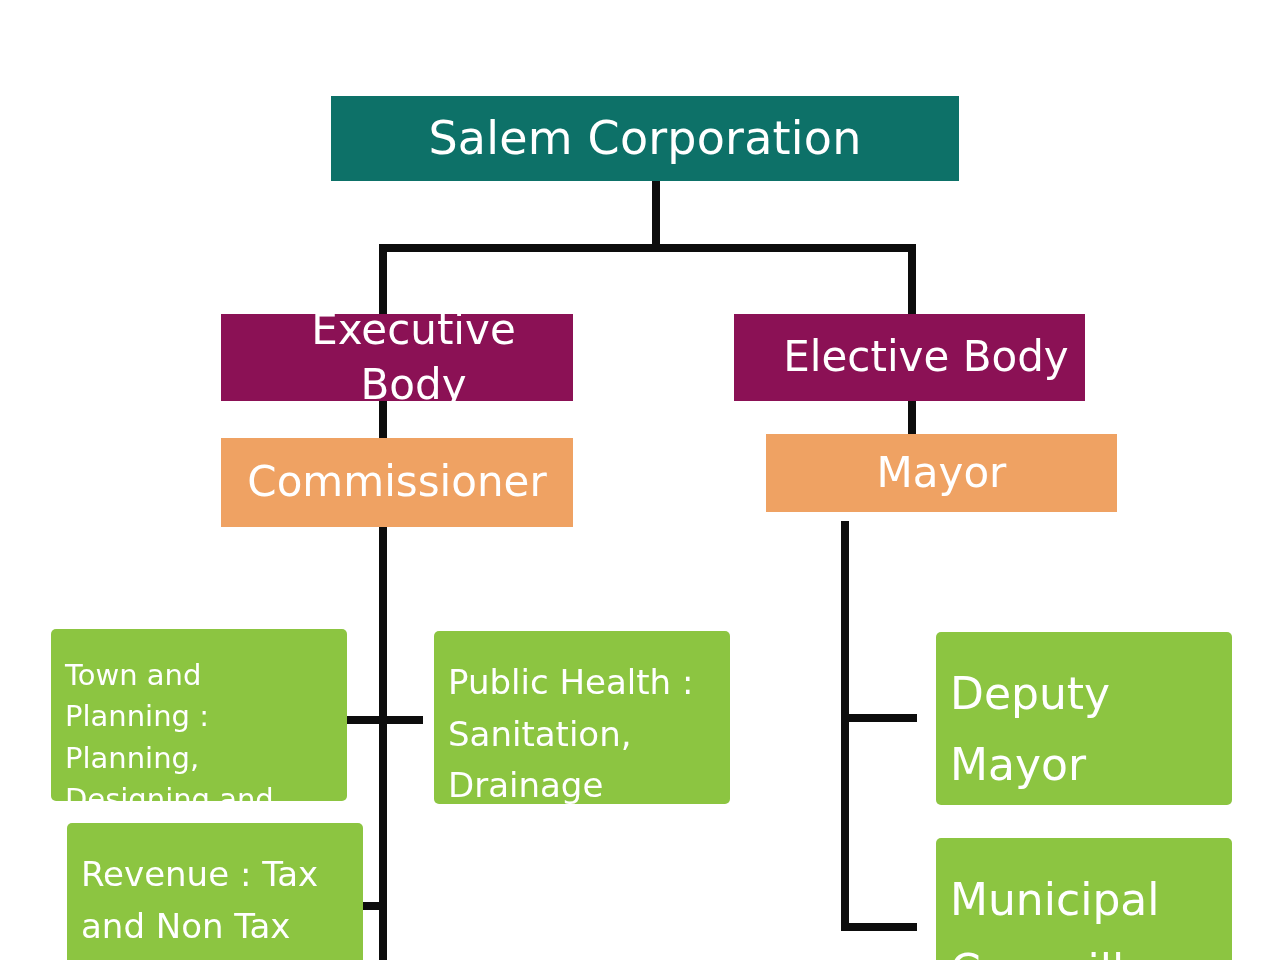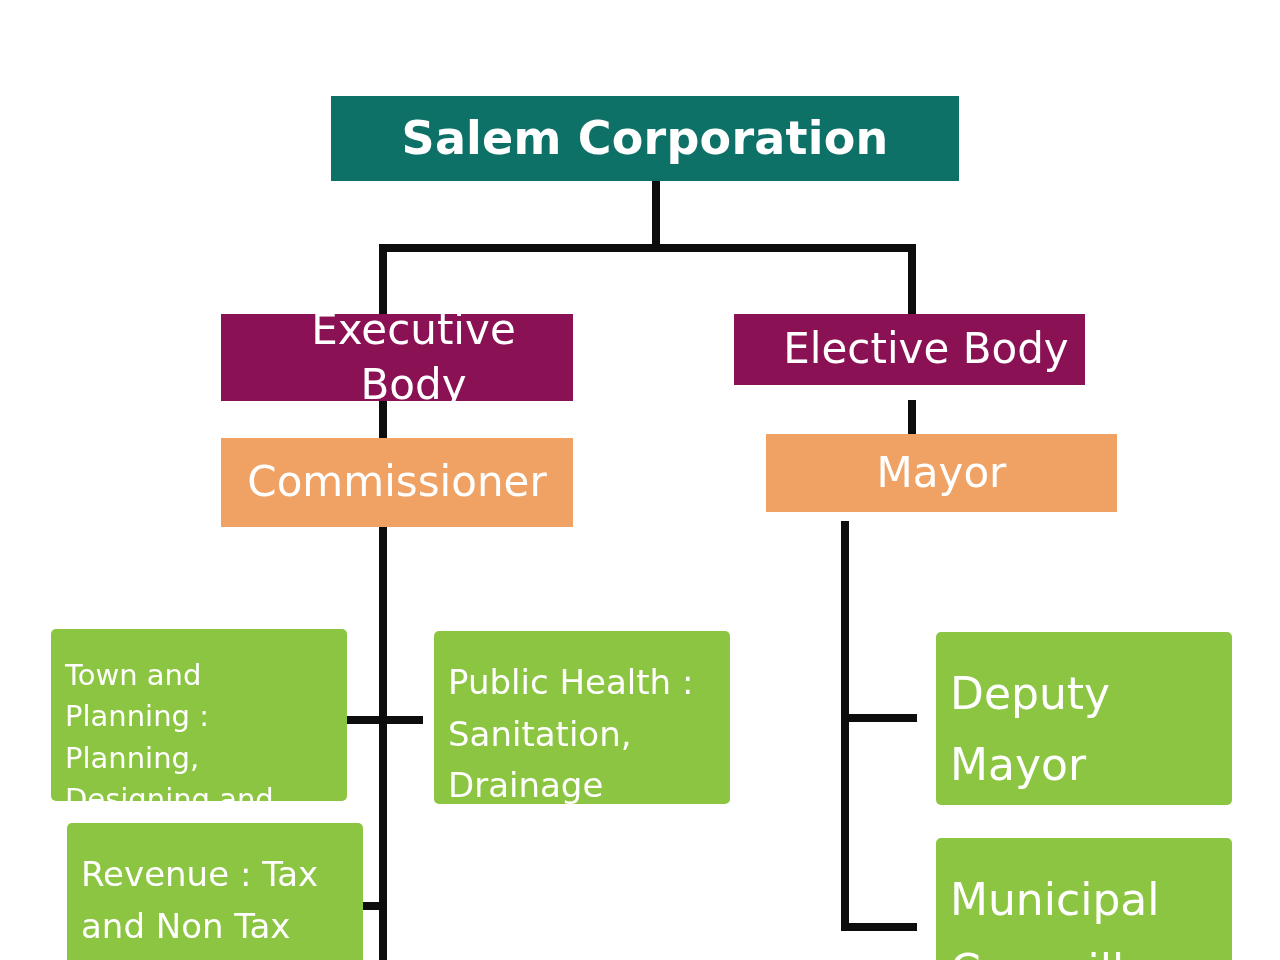--- a/index.html
+++ b/index.html
@@ -39,21 +39,21 @@
     display: block;
     width: 100%;
   }
 
   
   .node-root {
     background: #0d7168;
     justify-content: center;
     text-align: center;
     font-size: 46px;
-    font-weight: 700;
+    font-weight: 400;
     letter-spacing: 0.2px;
   }
 
   
   .node-body {
     background: #8b1155;
     justify-content: center;
     text-align: center;
     font-size: 42px;
     font-weight: 400;
@@ -114,21 +114,21 @@
   <div class="conn" style="left:841px; top:923px; width:76px; height:8px;"></div>
 
   <div class="node node-root" style="left:331px; top:96px; width:628px; height:85px;">
     <span class="node-label">Salem Corporation</span>
   </div>
 
   <div class="node node-body" style="left:221px; top:314px; width:352px; height:87px;">
     <span class="node-label">Executive Body</span>
   </div>
 
-  <div class="node node-body" style="left:734px; top:314px; width:351px; height:71px;">
+  <div class="node node-body" style="left:734px; top:314px; width:351px; height:87px;">
     <span class="node-label">Elective Body</span>
   </div>
 
   <div class="node node-officer" style="left:221px; top:438px; width:352px; height:89px;">
     <span class="node-label">Commissioner</span>
   </div>
 
   <div class="node node-officer" style="left:734px; top:434px; width:351px; height:78px;margin-left:32px;">
     <span class="node-label">Mayor</span>
   </div>

